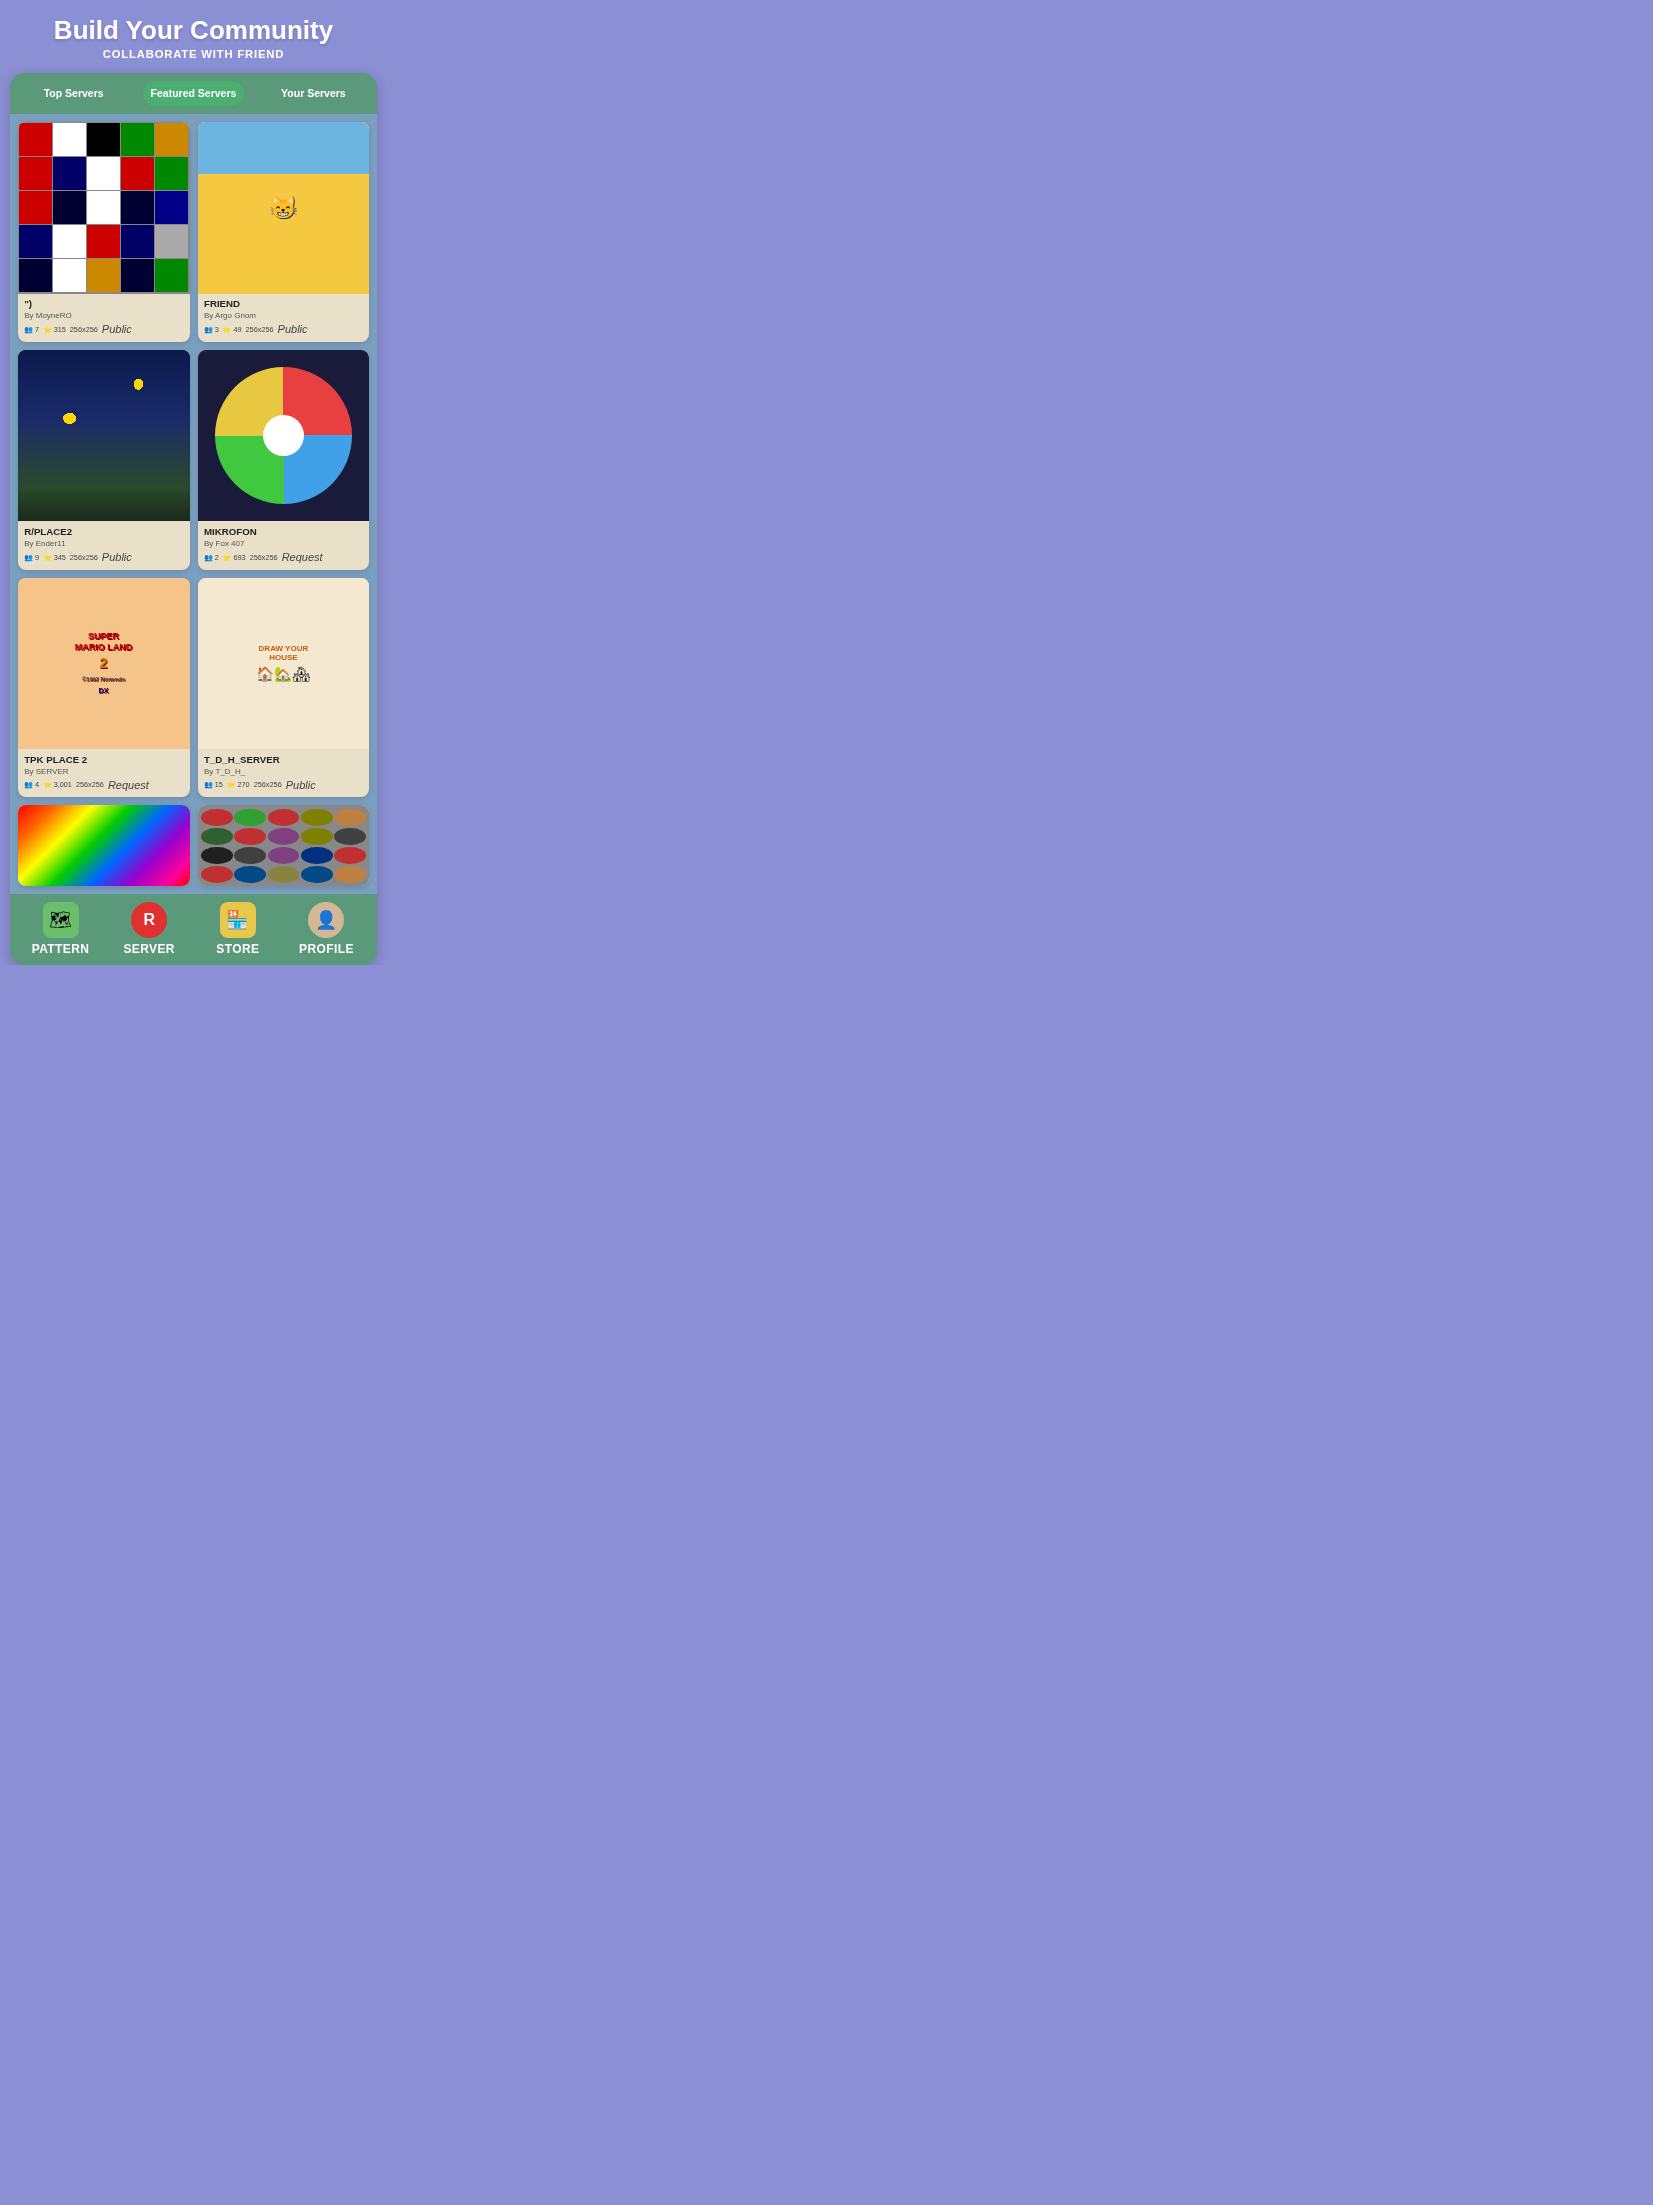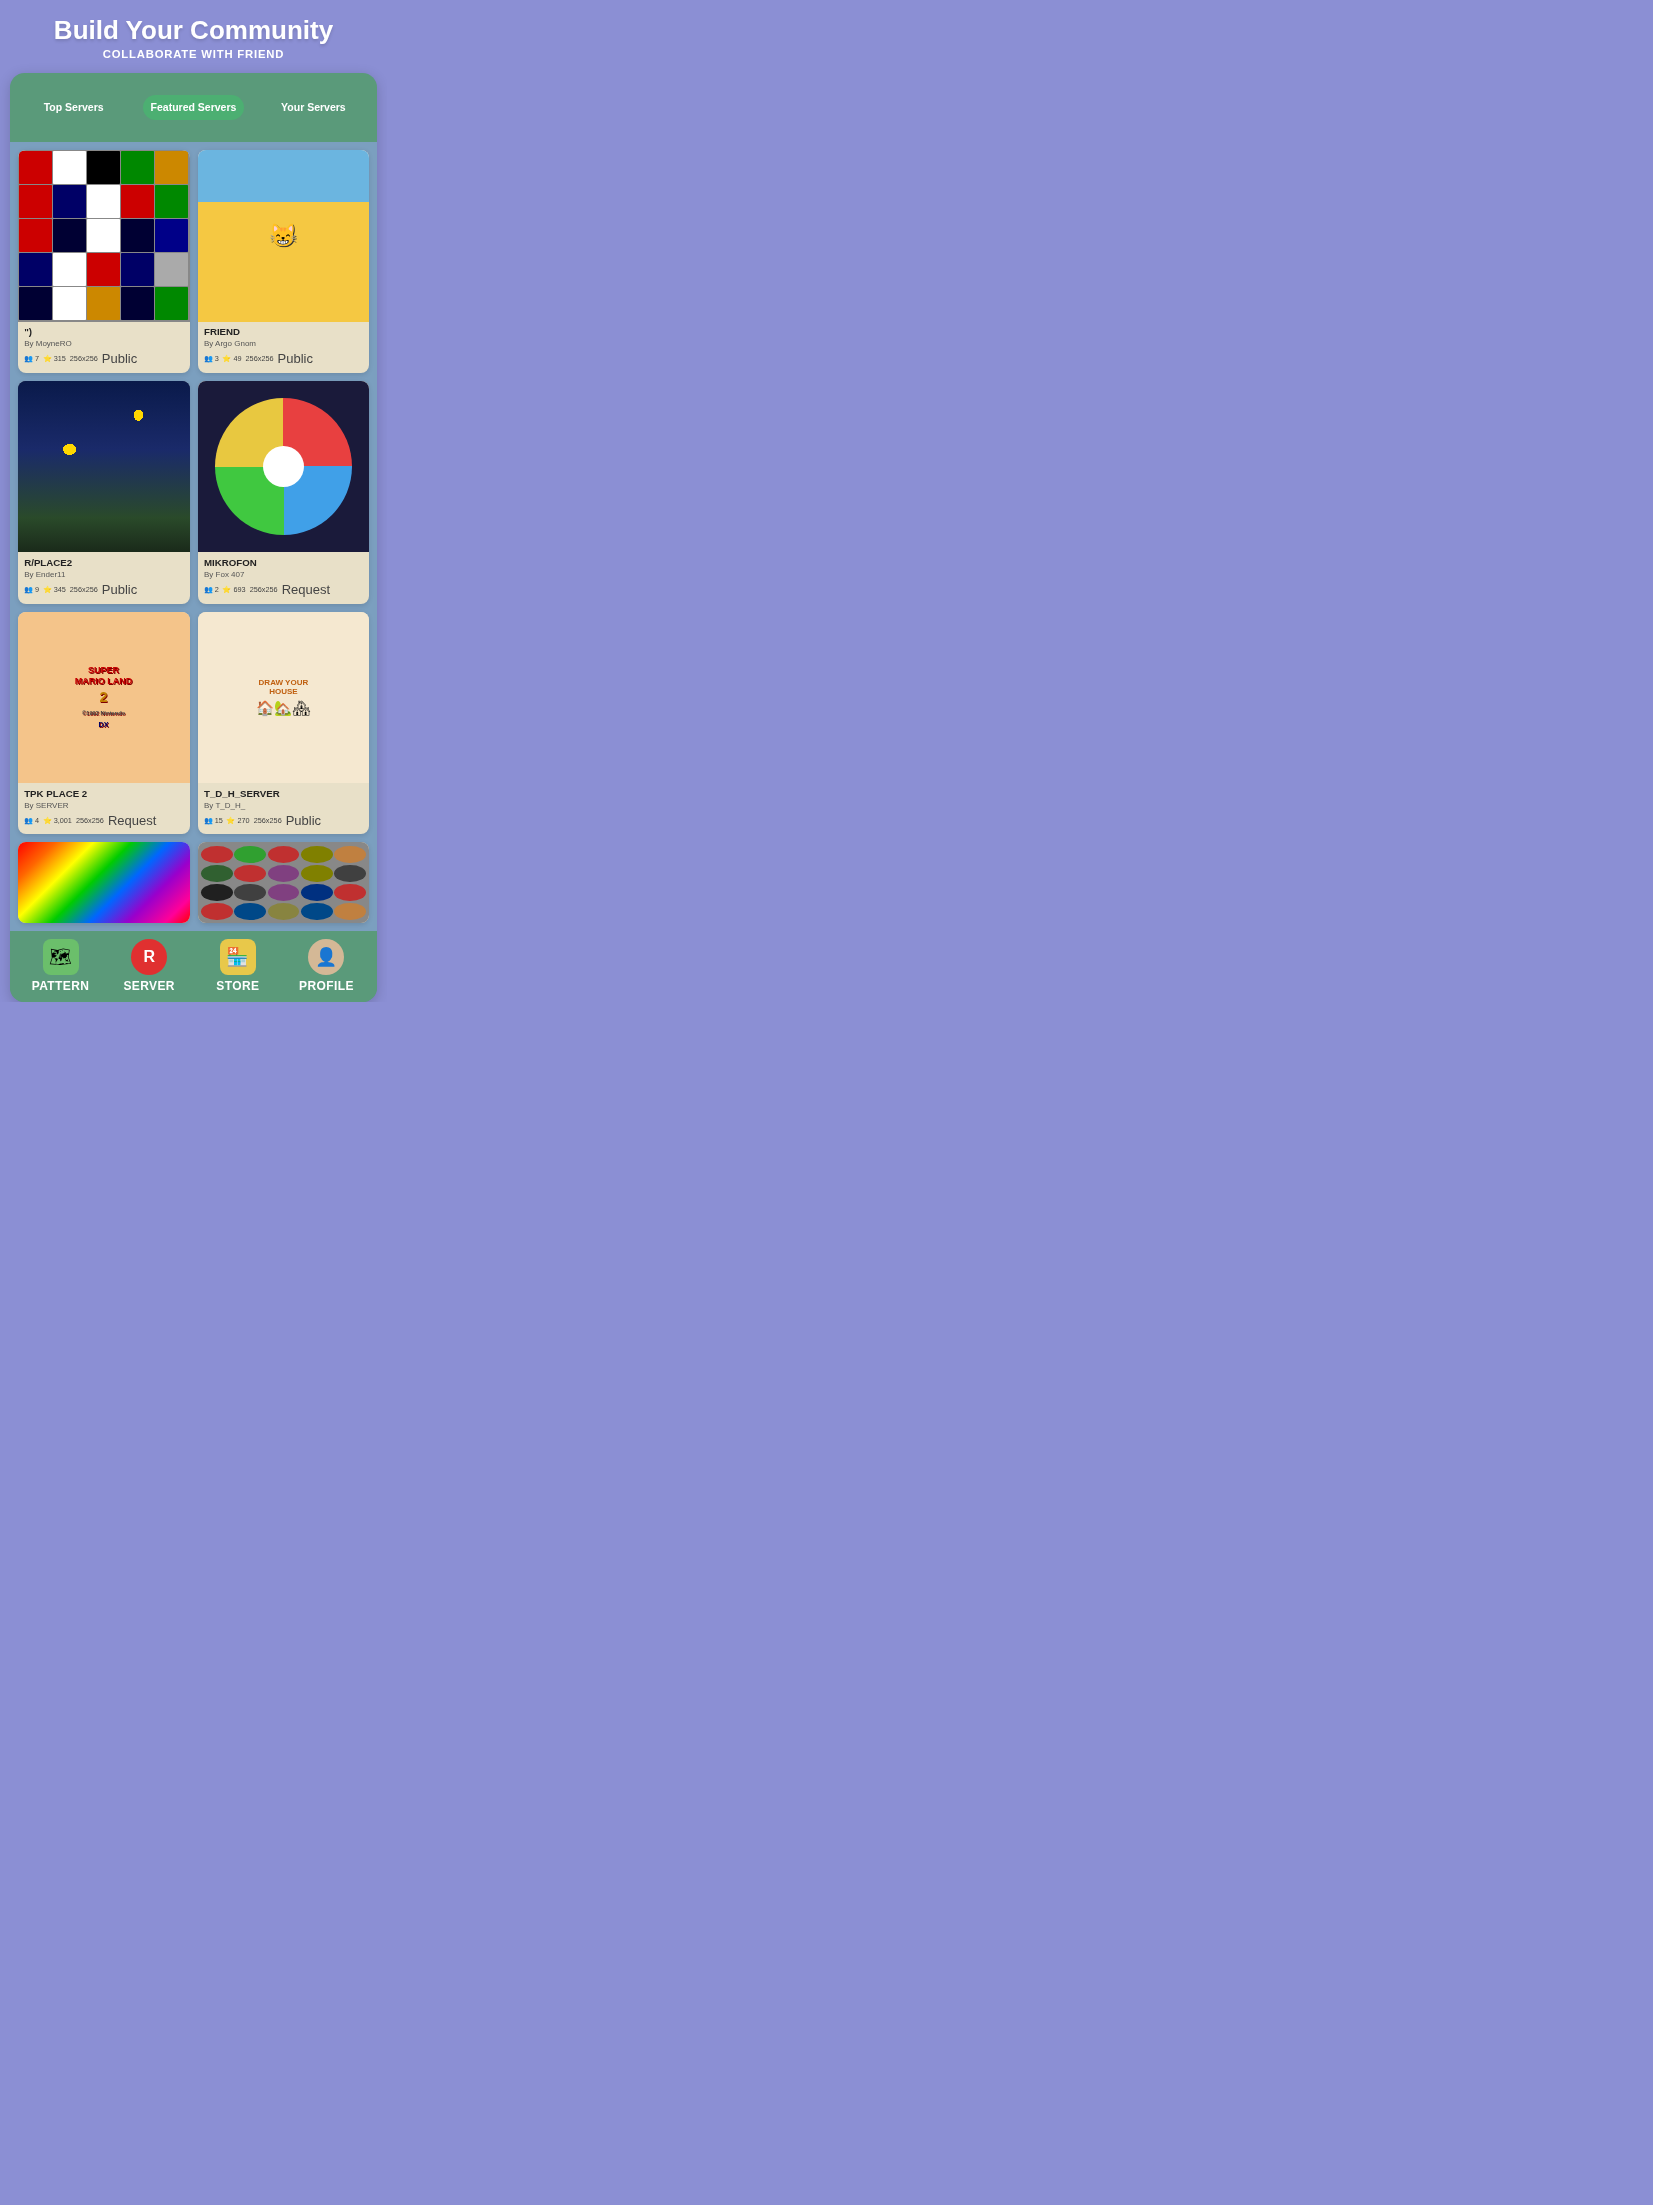--- a/index.html
+++ b/index.html
@@ -35,21 +35,21 @@
       border-radius: 14.5px;
       width: 100%;
       padding: 0 0 0 0;
       overflow: hidden;
       box-shadow: 0 3.2px 13px rgba(0,0,0,0.18);
     }
     .tabs {
       display: flex;
       justify-content: flex-start;
       align-items: center;
-      padding: 22px 13px;
+      padding: 8px 13px;
       gap: 18px;
     }
     .tab {
       flex: 1;
       text-align: center;
       padding: 6.5px 3.2px;
       border-radius: 16px;
       font-size: 10.5px;
       font-weight: 700;
       color: white;
@@ -102,22 +102,23 @@
       font-size: 7.3px;
       color: #444;
       flex-wrap: wrap;
     }
     .meta-badge {
       display: flex;
       align-items: center;
       gap: 1.6px;
     }
     .access-badge {
-      font-size: 13px;
+      font-size: 11px;
       color: #444;
+      font-style: italic;
     }
     .thumb-simpsons {
       width: 100%;
       height: 100%;
       background: linear-gradient(180deg, #6BB5E0 0%, #6BB5E0 30%, #F5C842 30%, #F5C842 100%);
       position: relative;
       display: flex;
       align-items: center;
       justify-content: center;
     }

